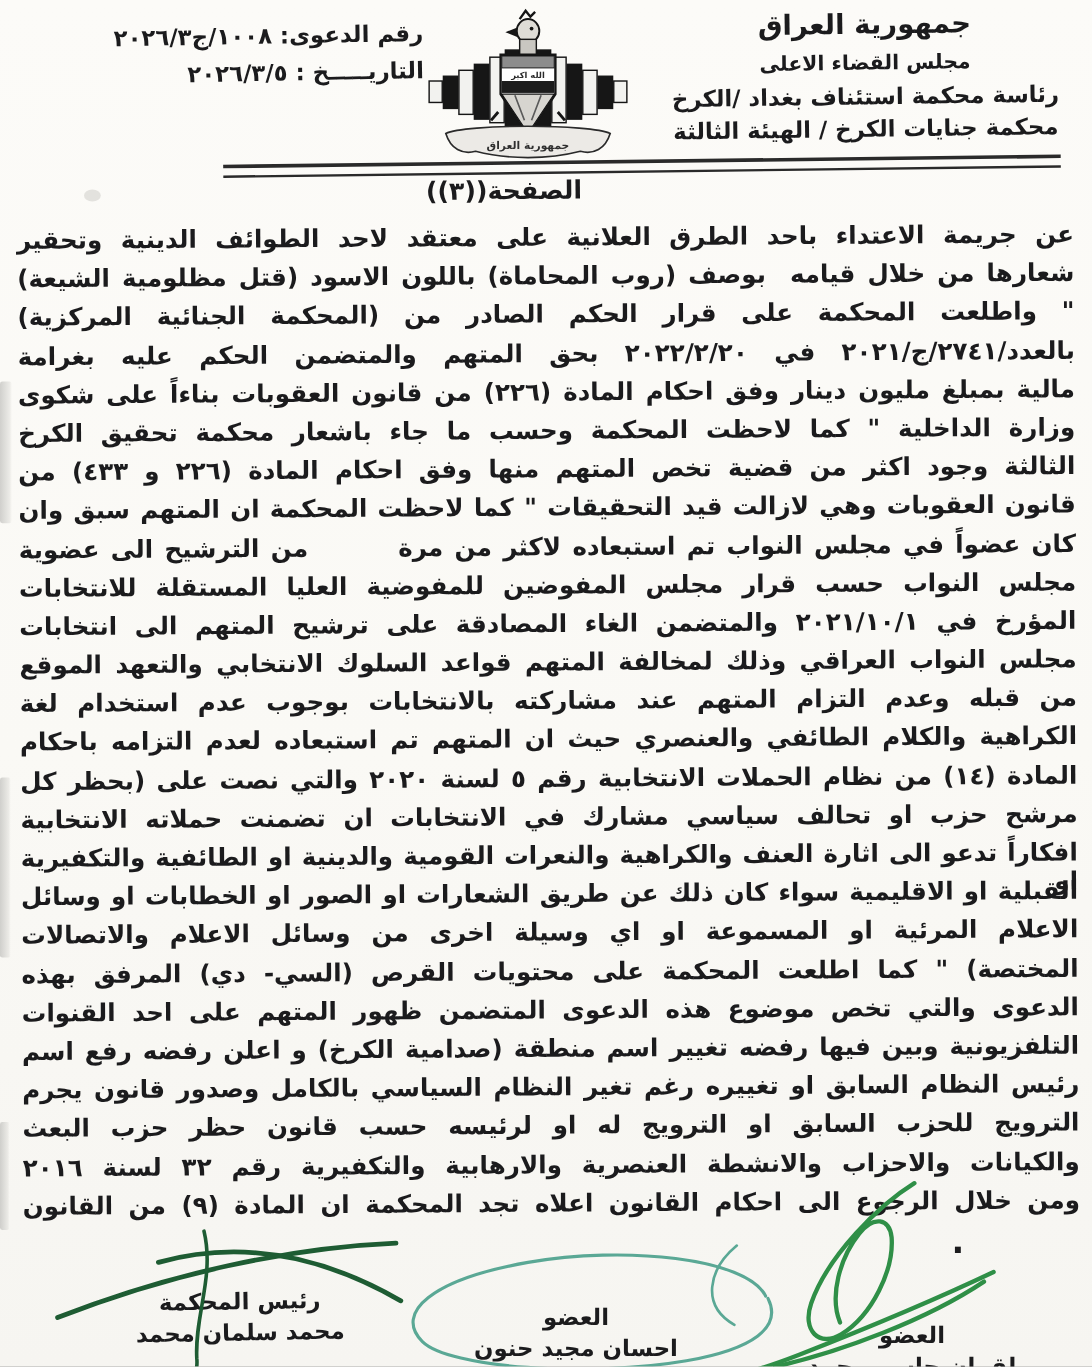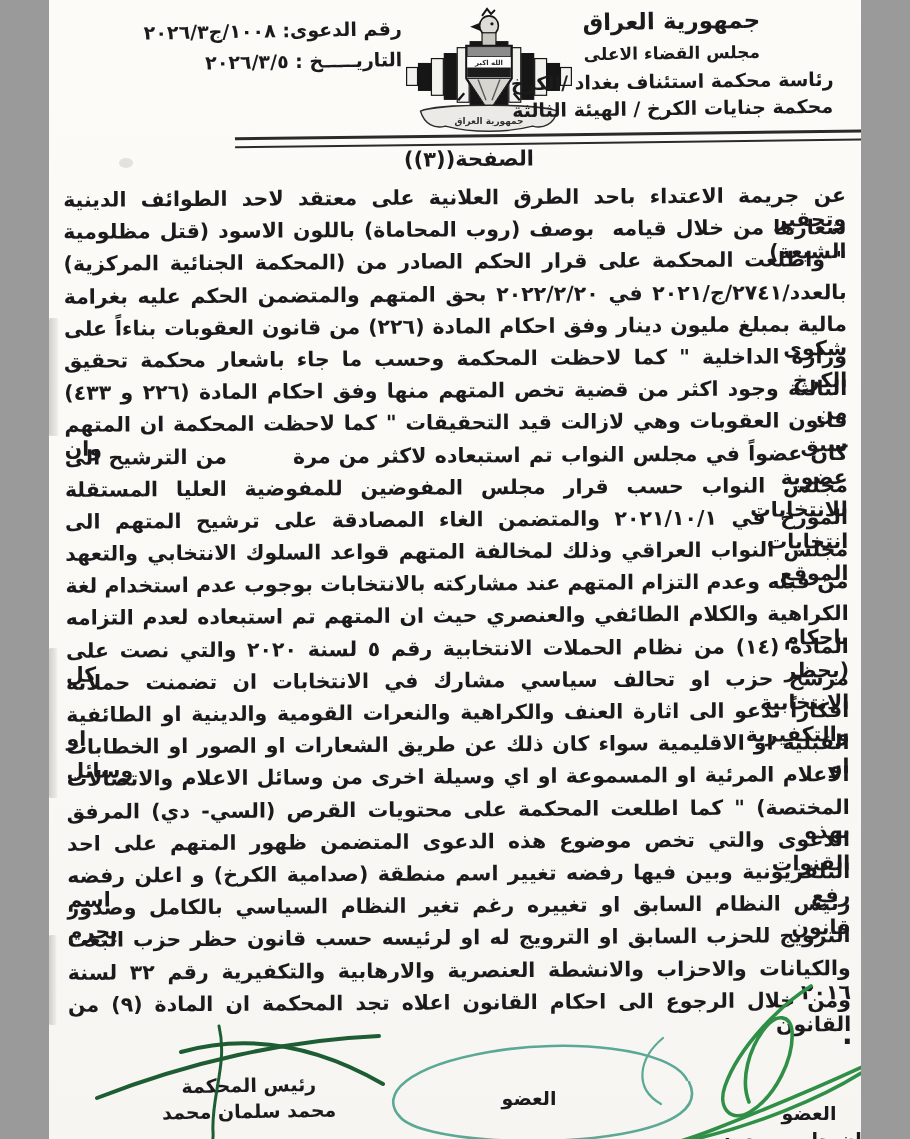--- a/index.html
+++ b/index.html
@@ -1,17 +1,17 @@
 <!DOCTYPE html>
 <html lang="ar"><head>
 <meta charset="utf-8">
 <style>
   html,body{margin:0;padding:0;background:#9a9a9a;}
   .page{
-    position:relative;width:812px;height:1139px;margin:0 auto;
+    position:relative;width:910px;height:1139px;margin:0 auto;
     background:linear-gradient(180deg,#fcfbf8 0%,#faf9f5 55%,#f6f5f1 100%);
     overflow:hidden;
     font-family:"DejaVu Sans",sans-serif;
     color:#1b1b1d;
   }
   
   .hdr{
     position:absolute;top:8px;right:14px;width:350px;
     direction:rtl;text-align:center;transform:rotate(-0.8deg);
     font-weight:700;
@@ -160,20 +160,21 @@
     </div>
 
   <div class="endmark">.</div>
 
   <div class="sig sig-left">
     <div class="t">رئيس المحكمة</div>
     <div class="n">محمد سلمان محمد</div>
   </div>
   <div class="sig sig-mid">
     <div class="t">العضو</div>
+    <div class="n">احسان مجيد حنون</div>
   </div>
   <div class="sig sig-right">
     <div class="t">العضو</div>
     <div class="n">لقمان جاسم محمد</div>
   </div>
 
   <svg class="ink" width="910" height="1139">
 
     <g fill="none" stroke="#1e5c33" stroke-width="4" stroke-linecap="round">
       <path d="M48,1098 C140,1062 238,1040 330,1036"></path>

